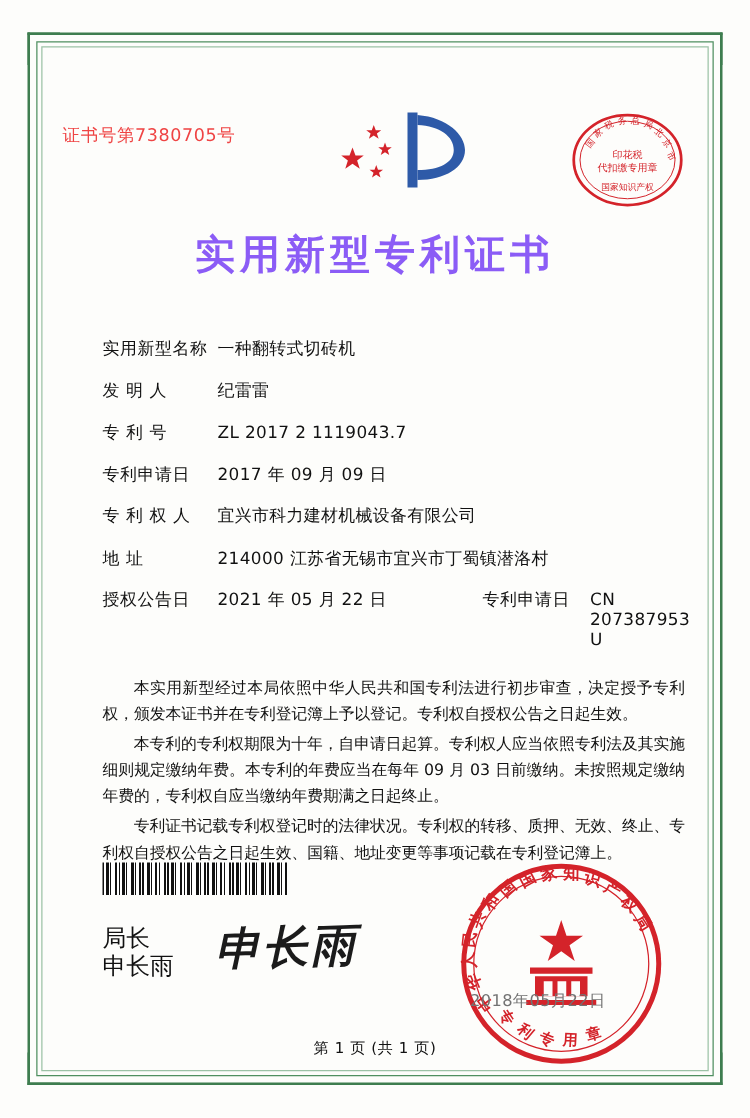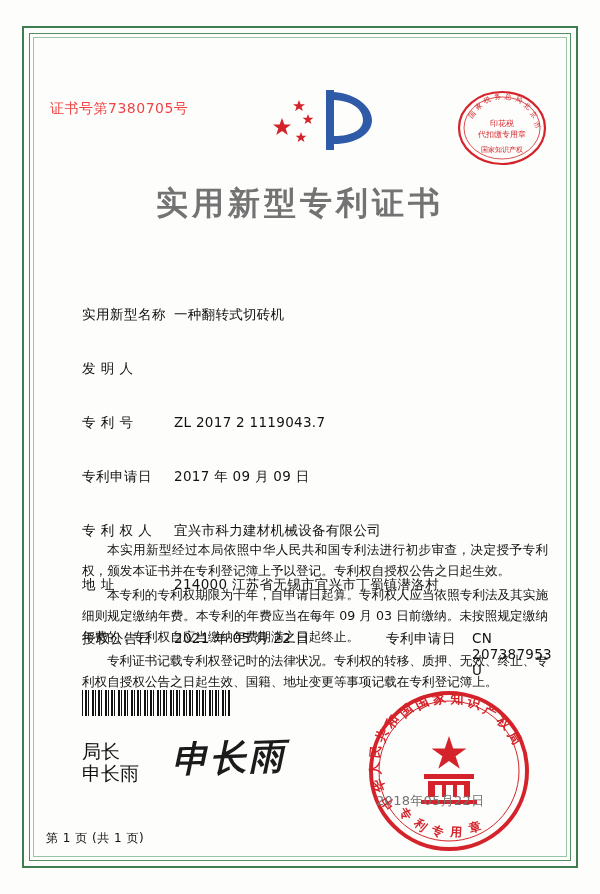--- a/index.html
+++ b/index.html
@@ -103,37 +103,36 @@
   .title {
     position: absolute;
     left: 0;
     top: 130px;
     width: 508px;
     text-align: center;
     font-family: "DejaVu Serif", "Liberation Serif", serif;
     font-size: 32px;
     font-weight: bold;
     letter-spacing: 4px;
-    color: #737373;
+    color: #8b5cf6;
   }
 
   
   .fields {
     position: absolute;
     left: 36px;
     top: 218px;
     width: 470px;
   }
   .frow {
     display: flex;
     align-items: baseline;
     margin-bottom: 15.5px;
     font-size: 13.5px;
     color: #111;
-    margin-top: 36px;
   }
   .flabel {
     width: 92px;
     flex: 0 0 92px;
     letter-spacing: 0.5px;
     white-space: nowrap;
   }
   .fvalue {
     flex: 1 1 auto;
     letter-spacing: 0.3px;
@@ -223,21 +222,21 @@
     color: #737373;
     letter-spacing: 0.3px;
   }
 
   
   .footer {
     position: absolute;
     left: 0;
     top: 778px;
     width: 508px;
-    text-align: left;
+    text-align: center;
     font-size: 12px;
     color: #111;
     letter-spacing: 0.5px;
   }
 
   svg { display: block; }
 </style>
 </head>
 <body>
 
@@ -297,20 +296,21 @@
 
     <div class="fields">
 
       <div class="frow">
         <div class="flabel">实用新型名称</div>
         <div class="fvalue">一种翻转式切砖机</div>
       </div>
 
       <div class="frow">
         <div class="flabel">发 明 人</div>
+        <div class="fvalue">纪雷雷</div>
       </div>
 
       <div class="frow">
         <div class="flabel">专 利 号</div>
         <div class="fvalue">ZL 2017 2 1119043.7</div>
       </div>
 
       <div class="frow">
         <div class="flabel">专利申请日</div>
         <div class="fvalue">2017 年 09 月 09 日</div>

